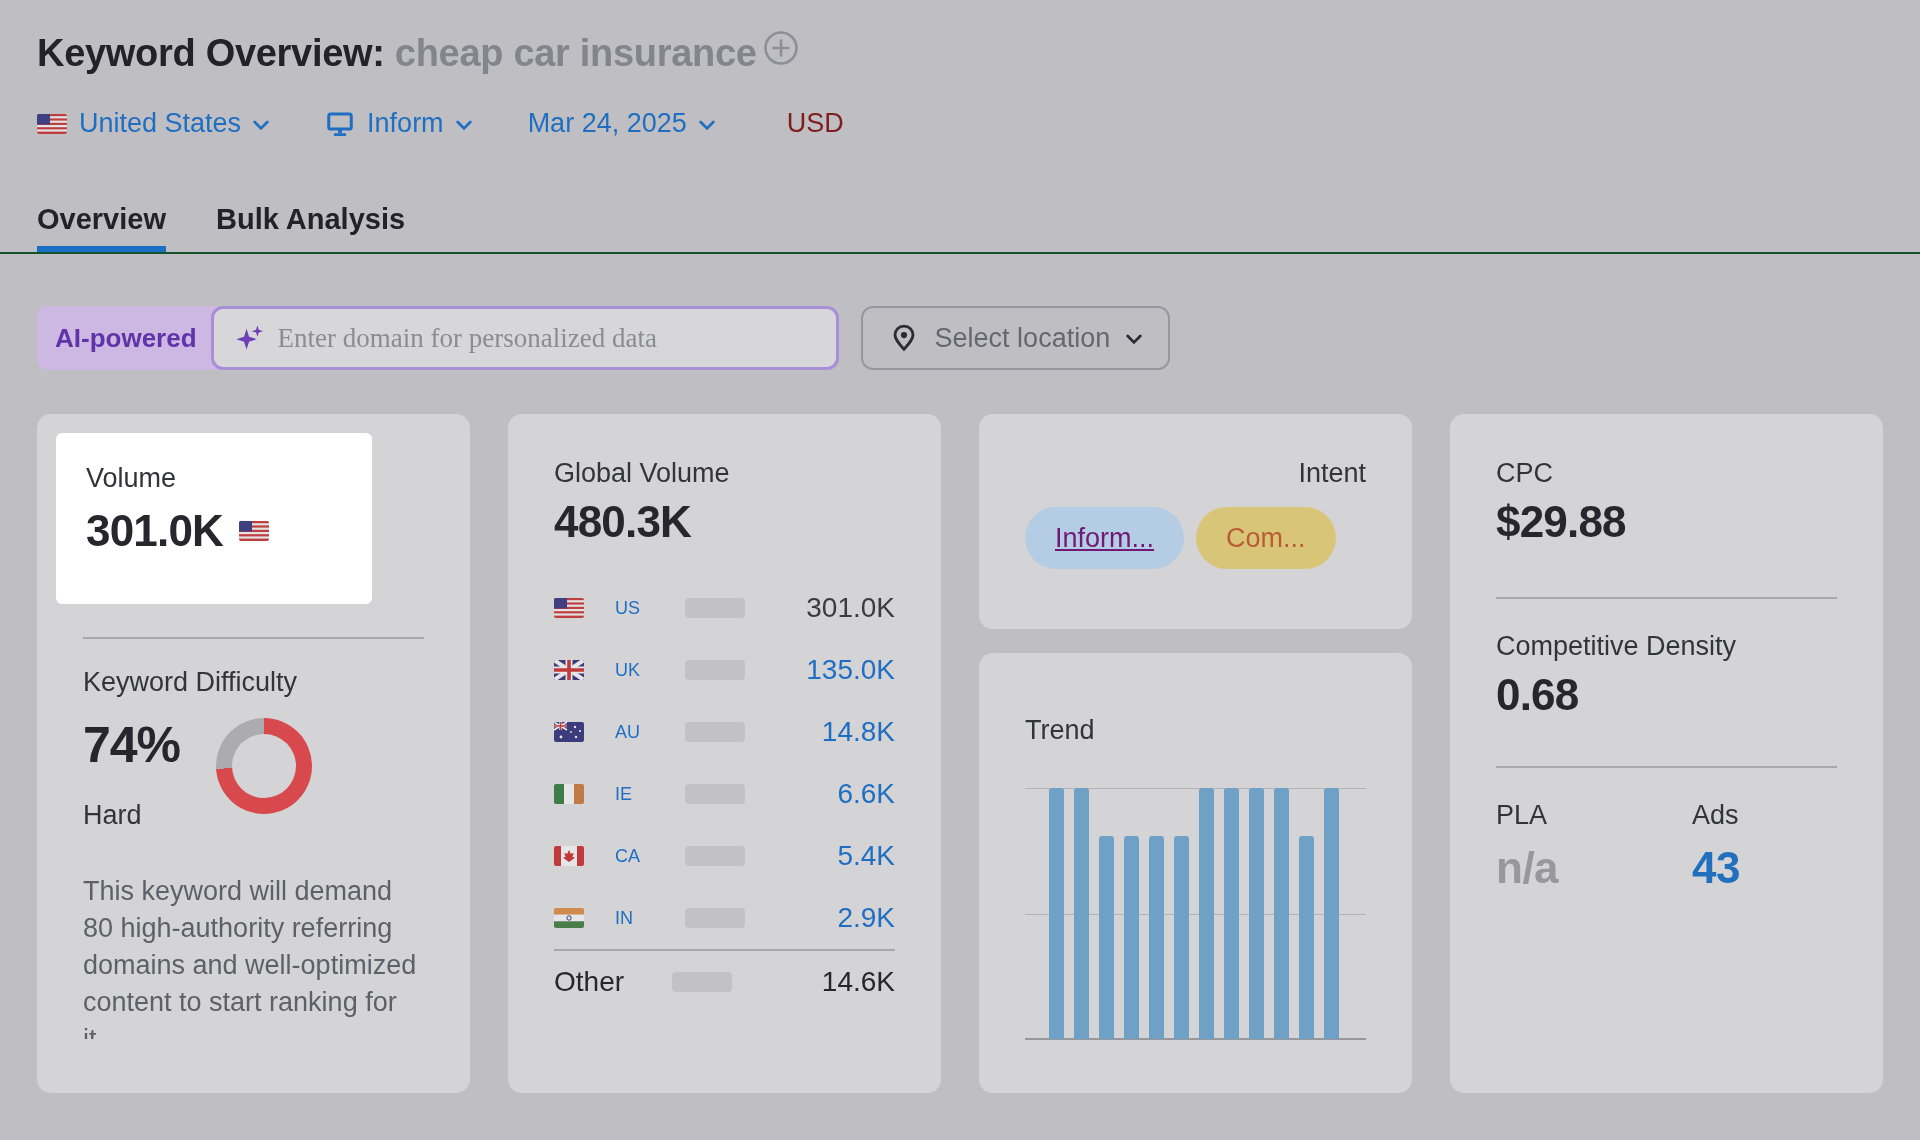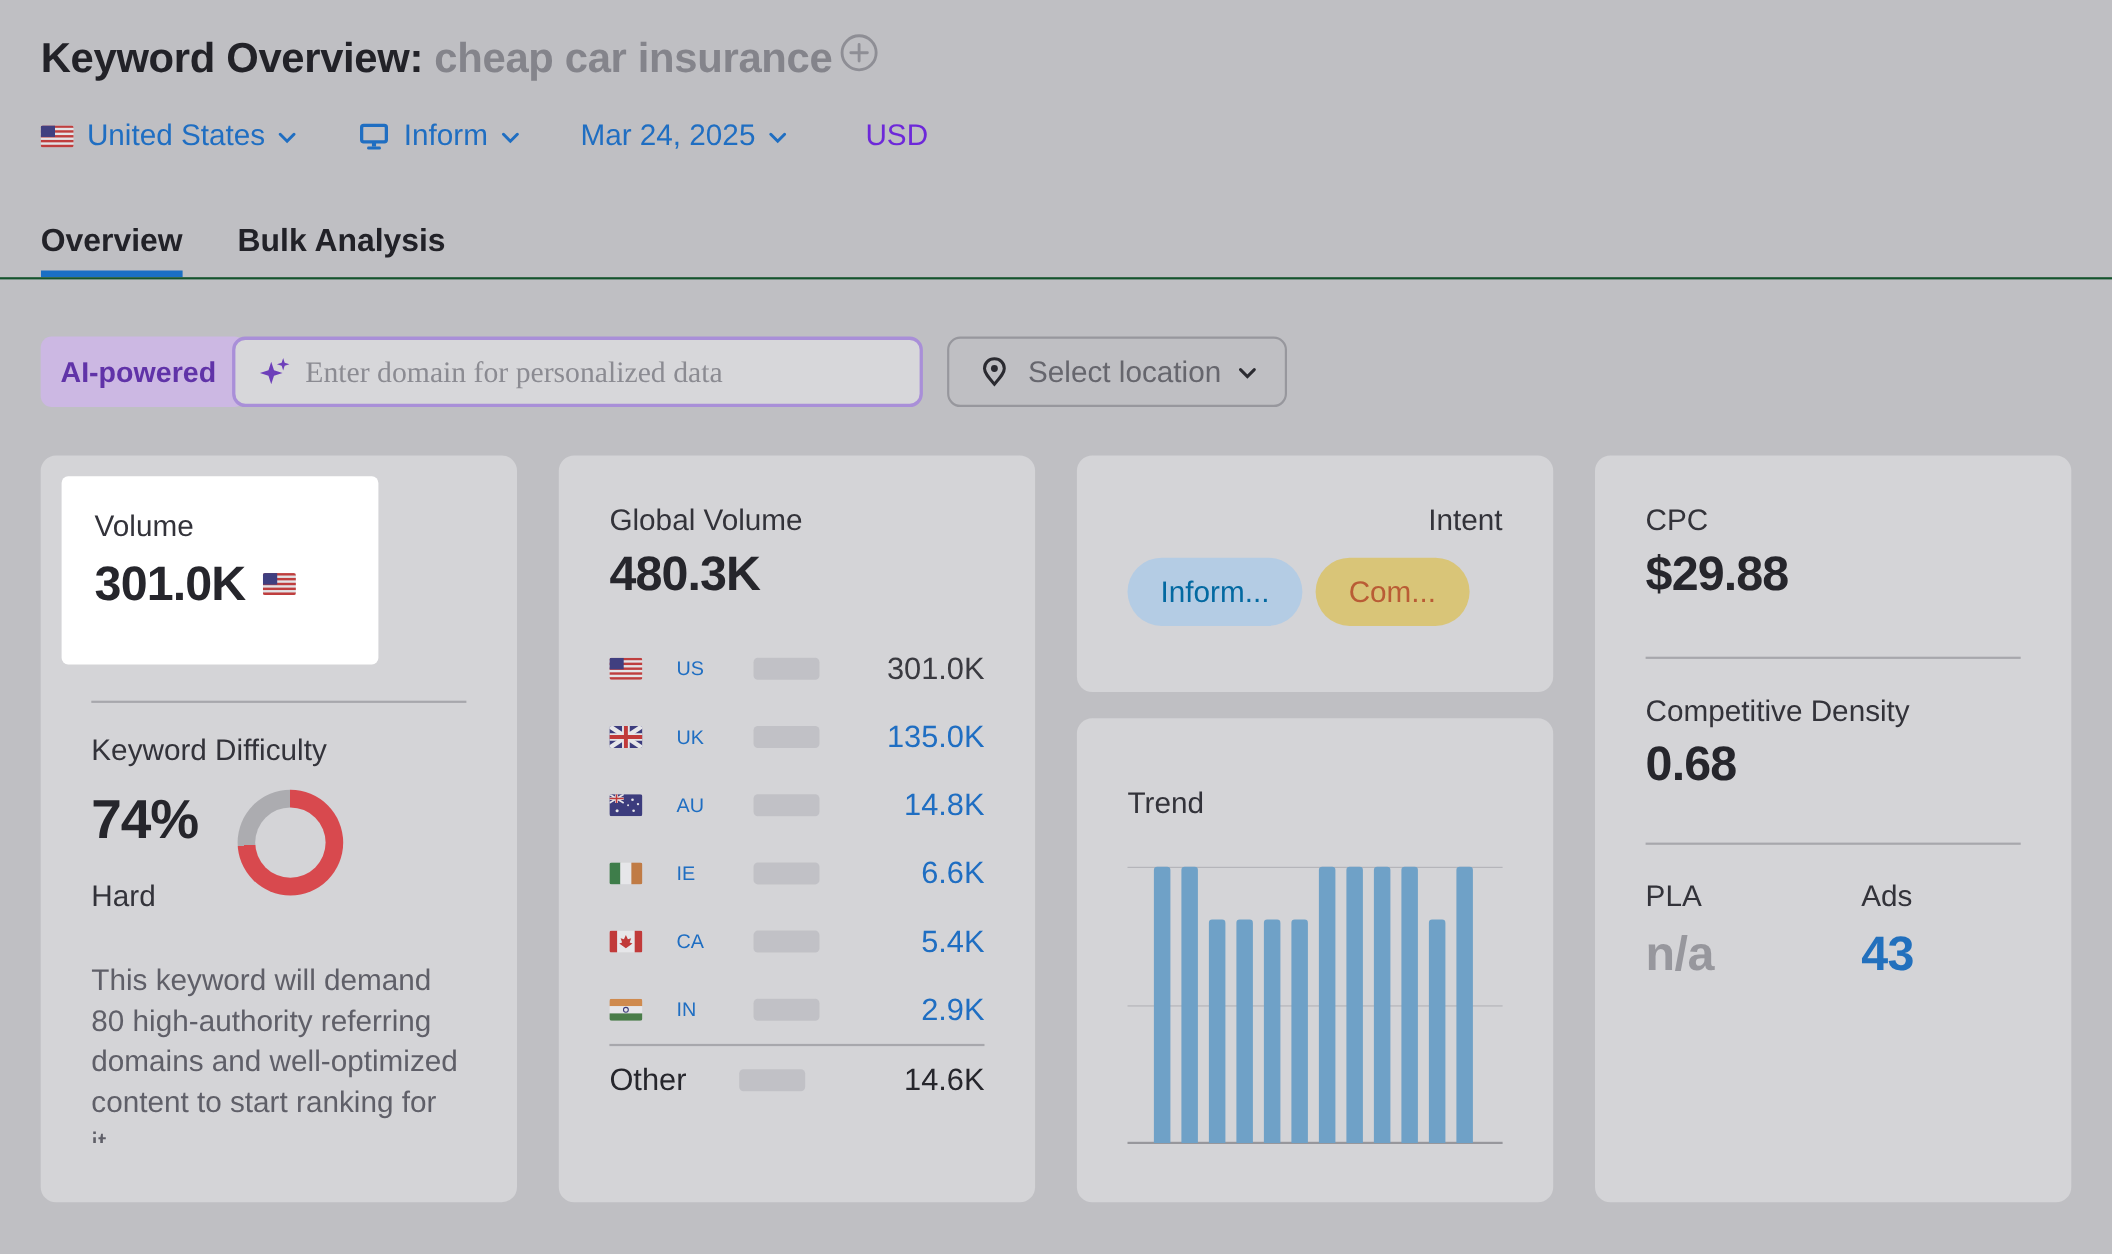--- a/index.html
+++ b/index.html
@@ -14,21 +14,21 @@
   .plus-ic { width:36px; height:36px; margin-left:6px; }
 
   
   .filters { display:flex; align-items:center; margin-top:32px; font-size:27px; }
   .f-item { display:flex; align-items:center; gap:12px; color:#1f6ec2; cursor:pointer; }
   .f-item + .f-item { margin-left:56px; }
   .flag { display:inline-block; width:30px; height:20px; line-height:0; }
   .flag svg { width:100%; height:100%; display:block; border-radius:2px; }
   .chev { width:16px; height:11px; margin-top:3px; }
   .mon-ic { width:30px; height:30px; }
-  .currency { margin-left:72px; color:#6d28d9; }
+  .currency { margin-left:72px; color:#7f1d1d; }
 
   
   .tabbar { margin:64px -37px 0; padding:0 37px; border-bottom:2px solid #14532d; display:flex; gap:50px; }
   .tab { font-size:29px; font-weight:600; color:#222228; padding-bottom:16px; cursor:pointer; }
   .tab.active { font-weight:bold; box-shadow: inset 0 -6px 0 #1a6fc4; }
 
   
   .pers-row { margin-top:52px; display:flex; align-items:flex-end; }
   .ai-pill { background:#ccb8e3; color:#6033a8; font-weight:bold; font-size:26px;
              border-radius:10px; height:64px; display:flex; align-items:center; padding:0 26px 0 18px; }
@@ -47,21 +47,21 @@
   
   .grid { margin-top:44px; display:grid; grid-template-columns:repeat(4,1fr); gap:38px; height:679px; }
   .card { background:#d4d4d7; border-radius:14px; overflow:hidden; }
   .card-label { font-size:27px; color:#33333a; }
   .big { font-size:44px; font-weight:bold; color:#26262c; letter-spacing:-0.8px; }
   .hr { border-top:2px solid #a7a7ac; }
   .col { display:flex; flex-direction:column; gap:24px; }
 
   
   .card-vol { padding:0; }
-  .spot { margin:19px 0 0 19px; width:288px; height:171px; background:#ffffff; border-radius:6px; padding:30px 30px 0; }
+  .spot { margin:19px 0 0 19px; width:316px; height:171px; background:#ffffff; border-radius:6px; padding:30px 30px 0; }
   .vol-val-row { display:flex; align-items:center; gap:16px; margin-top:12px; }
   .vol-val-row .flag { width:30px; height:20px; }
   .kd-body { padding:6px 46px; }
   .kd-body .hr { margin-top:27px; }
   .kd-title { margin-top:28px; }
   .kd-row { display:flex; align-items:flex-start; margin-top:18px; }
   .kd-pct { font-size:50px; font-weight:bold; letter-spacing:-1px; color:#26262c; }
   .kd-hard { font-size:27px; color:#33333a; margin-top:26px; }
   .donut { width:96px; height:96px; border-radius:50%; margin-left:36px; margin-top:2px; position:relative; }
   .donut::after { content:""; position:absolute; inset:16px; border-radius:50%; background:#d4d4d7; }
@@ -77,21 +77,21 @@
   .gv-fill { height:100%; background:#55a3d9; }
   .gv-val { margin-left:auto; font-size:28px; color:#1f6ec2; }
   .gv-val.em { color:#3a3a40; }
   .gv-other-label { font-size:28px; color:#26262c; width:118px; }
   .gv-row.other .gv-val { color:#26262c; }
 
   
   .card-intent { height:215px; padding:44px 46px 0; flex:none;text-align:right; }
   .pills { display:flex; gap:12px; margin-top:18px; }
   .pill { height:62px; border-radius:31px; display:flex; align-items:center; padding:0 30px; font-size:27px; }
-  .pill.informational { background:#b4cce4; color:#0369a1; }
+  .pill.informational { background:#b4cce4; color:#701a75;text-decoration:underline; }
   .pill.commercial { background:#d9c578; color:#b95c35; }
 
   
   .card-trend { height:440px; padding:62px 46px 0; flex:none; }
   .chart { position:relative; margin-top:42px; height:252px; }
   .gl { position:absolute; left:0; right:0; height:0; border-top:1px solid #b2b2b7; }
   .gl.g0 { top:0; } .gl.g50 { top:50%; }
   .baseline { position:absolute; left:0; right:0; bottom:0; border-top:2px solid #97979c; }
   .bars { position:absolute; left:24px; bottom:1px; top:0; display:flex; align-items:flex-end; gap:10px; }
   .trend-bar { width:15px; background:#6fa1c7; border-radius:3px 3px 0 0; }

